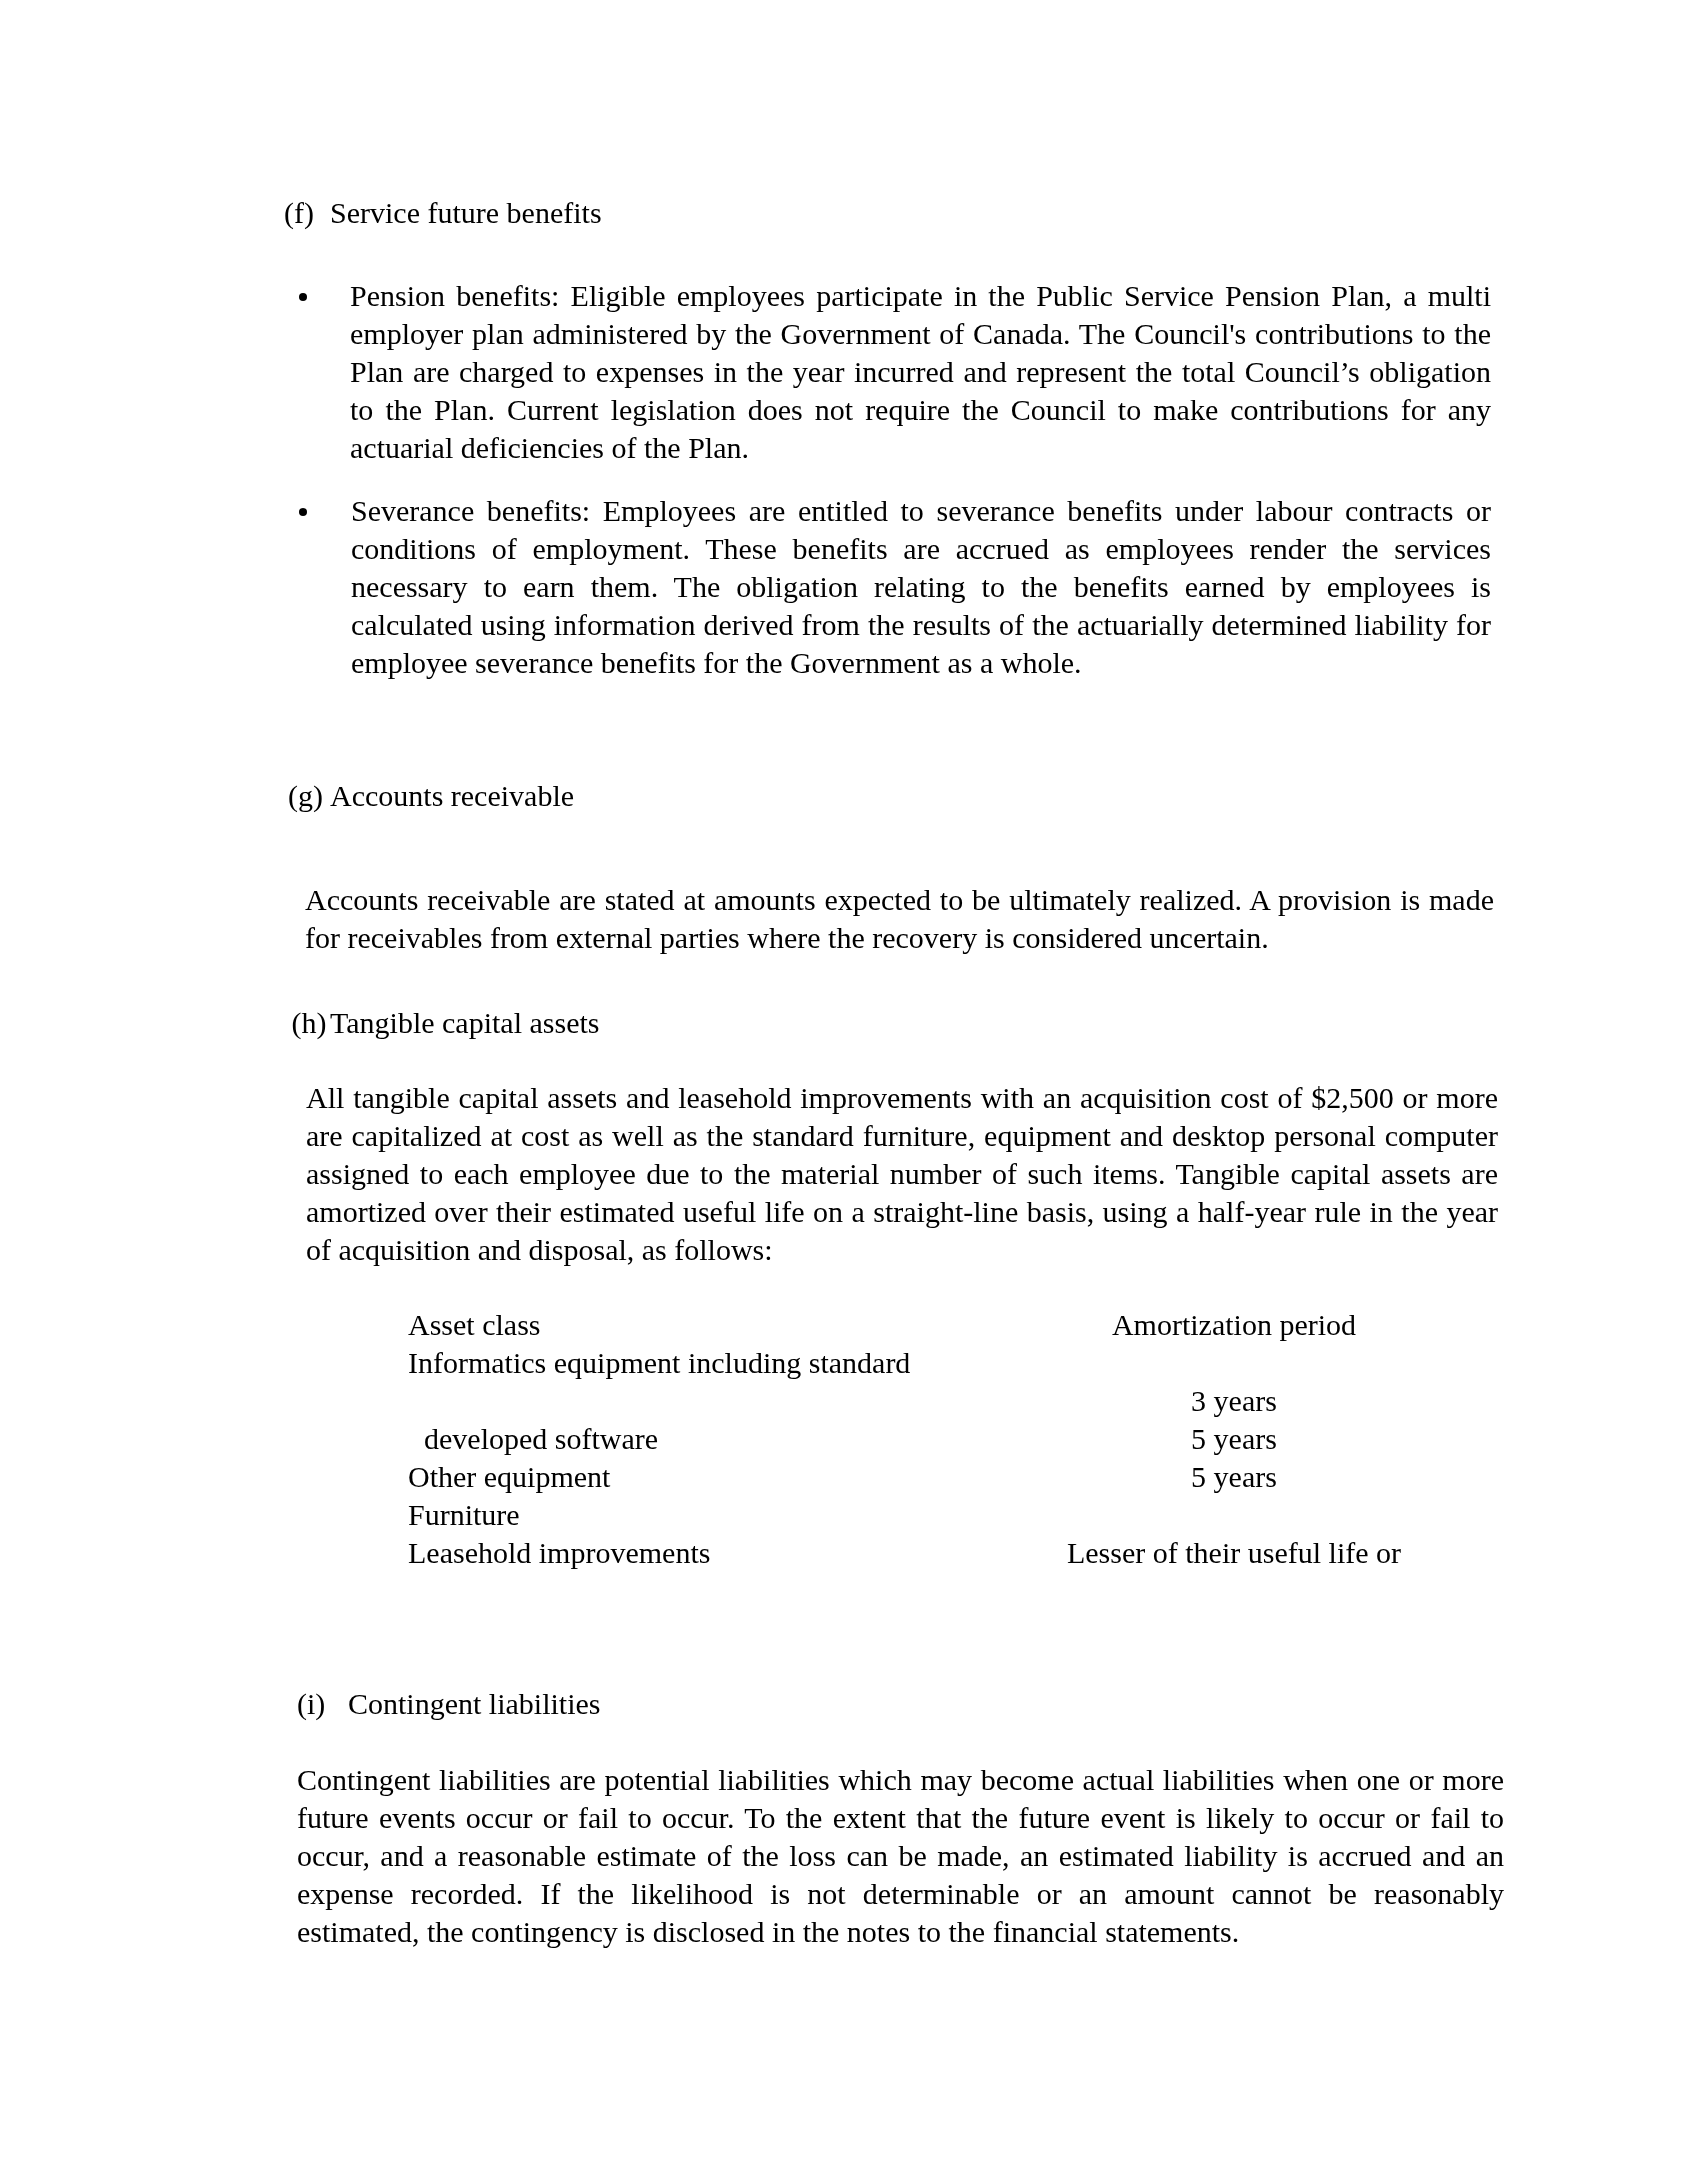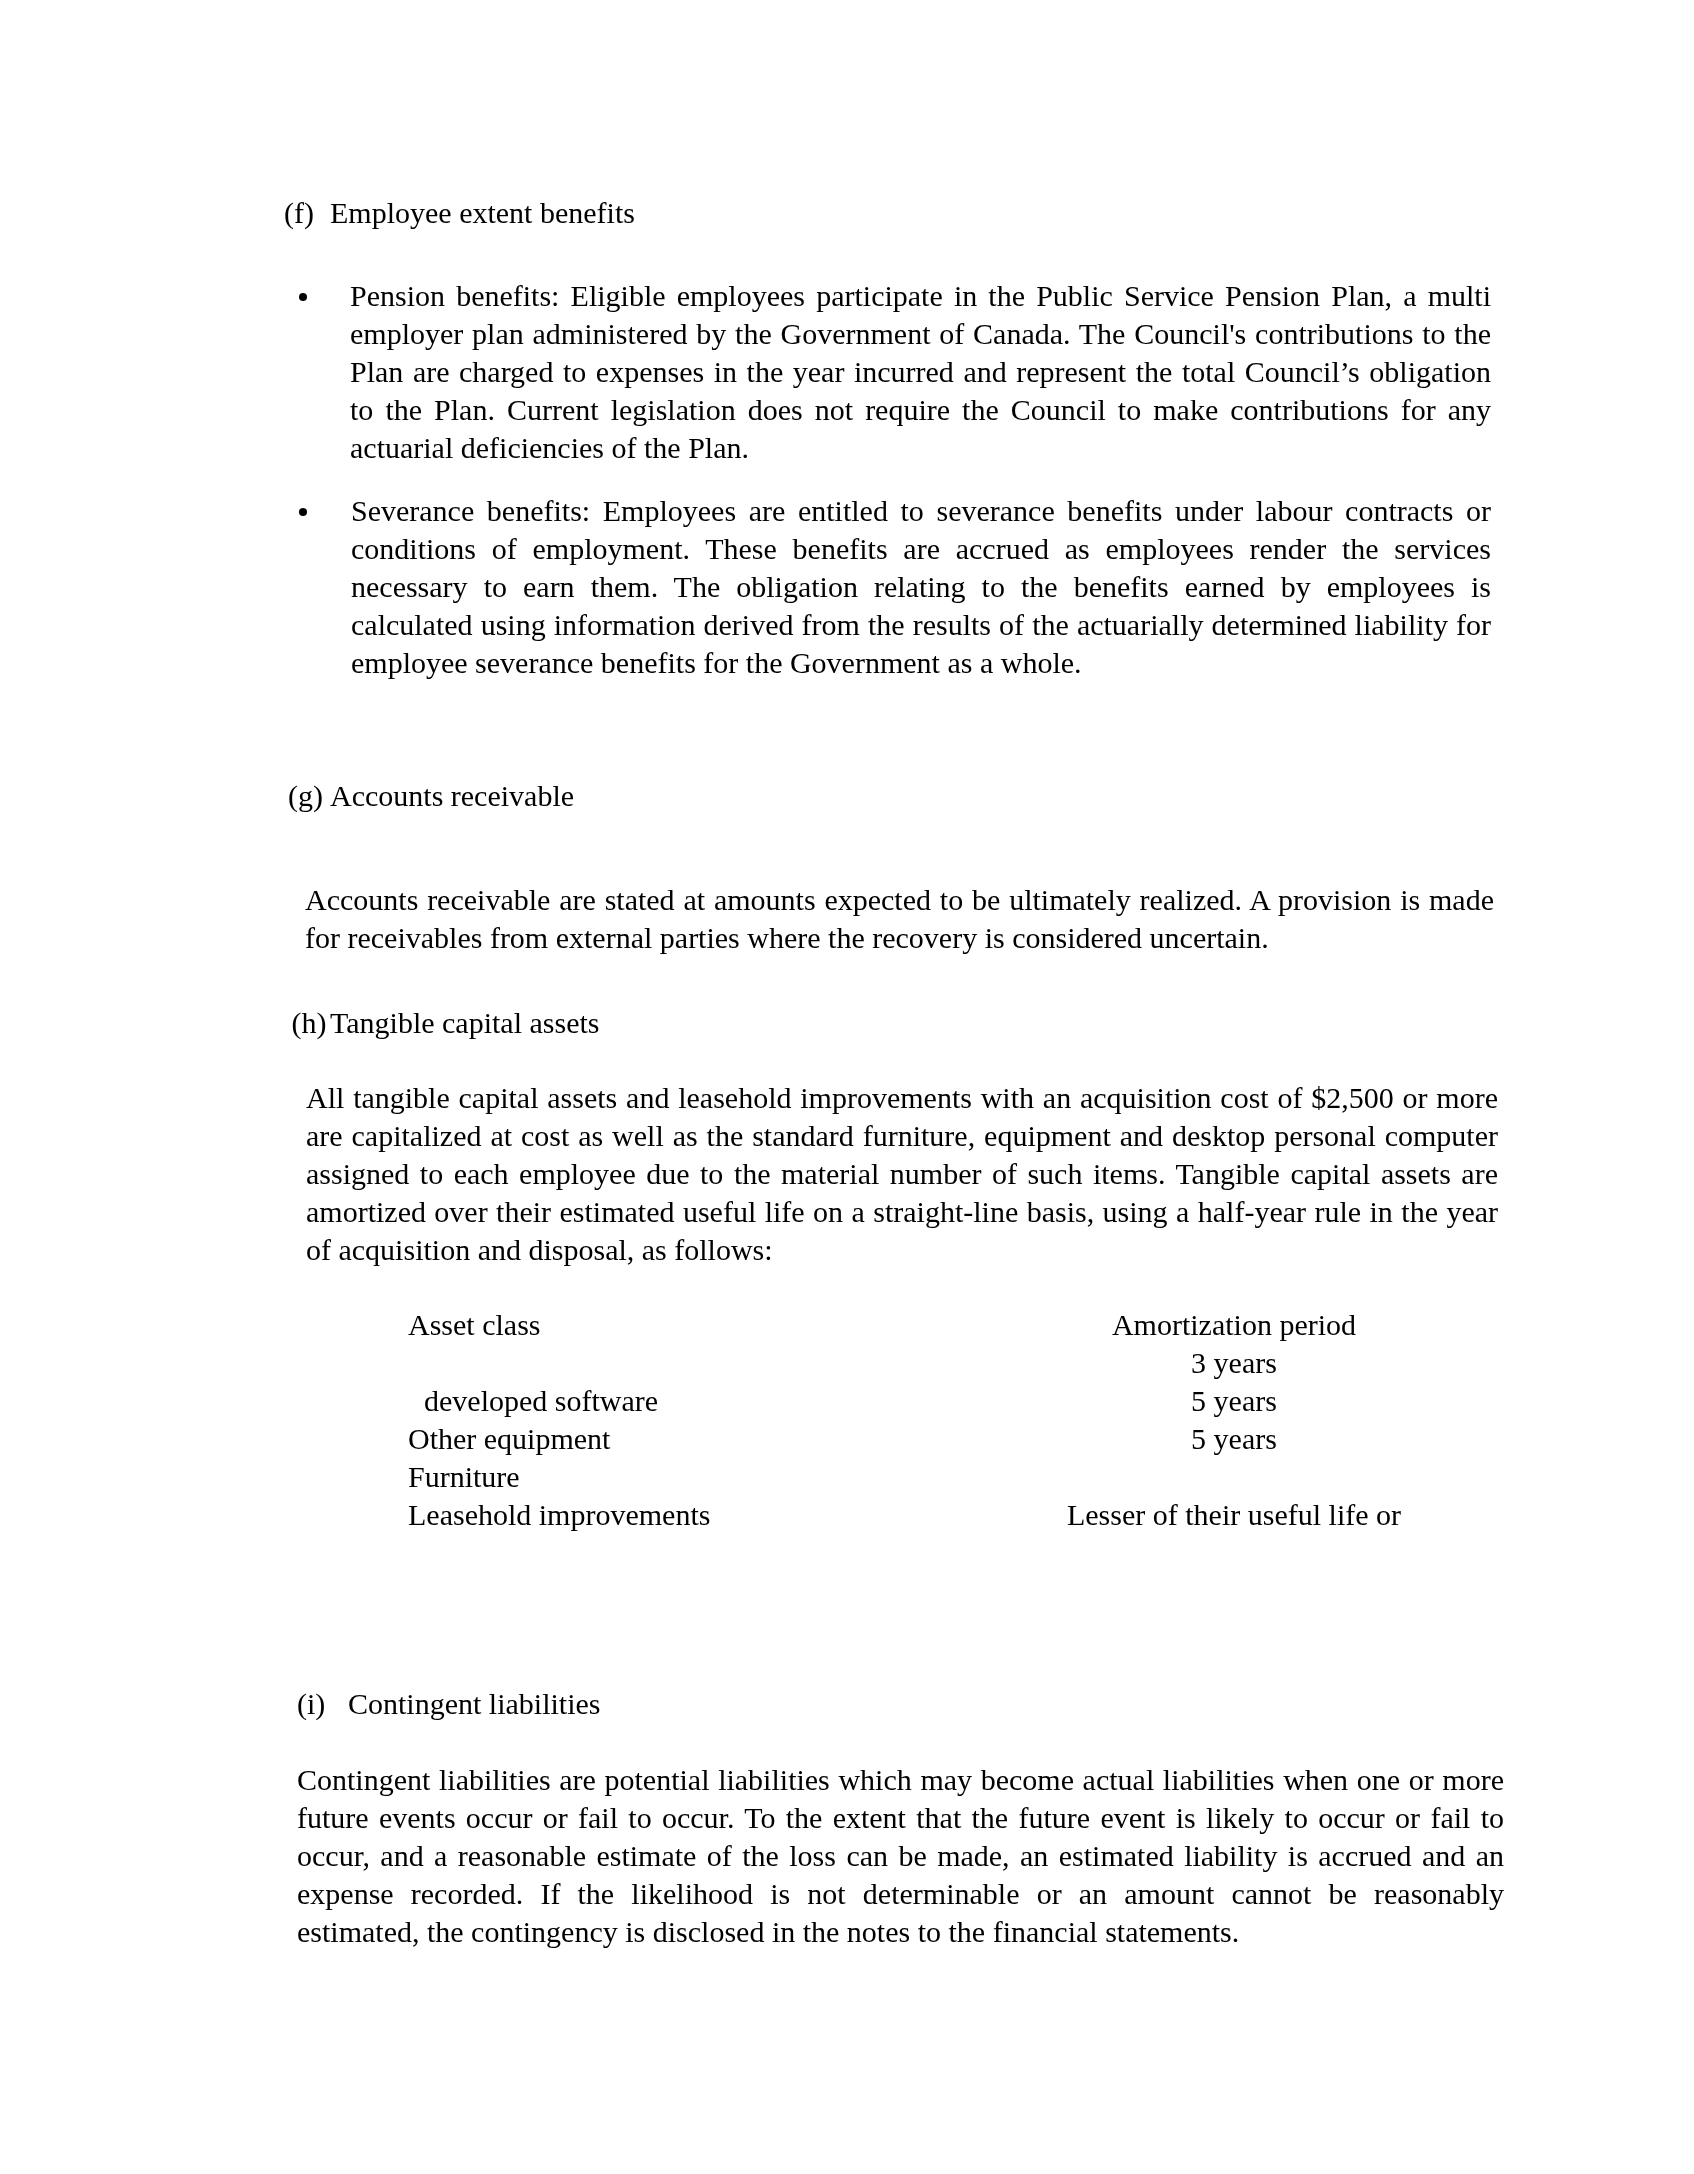--- a/index.html
+++ b/index.html
@@ -13,21 +13,21 @@
   .tbl { position: absolute; left: 408px; top: 1306px; width: 1049px; }
   .tbl .row { position: relative; height: 38px; line-height: 38px; white-space: nowrap; }
   .tbl .c1 { position: absolute; left: 0; }
   .tbl .c1.indent { left: 16px; }
   .tbl .c2 { position: absolute; left: 614px; width: 424px; text-align: center; }
 </style>
 </head>
 <body>
 
 <div class="abs heading" style="left:284px; top:194px;">
-  <span class="label">(f)</span><span>Employee extent benefits</span>
+  <span class="label">(f)</span><span>Service future benefits</span>
 </div>
 
 <div class="bullet-dot" style="left:299px; top:293px;"></div>
 <div class="abs para" style="left:350px; top:277px; width:1141px;">Pension benefits:  Eligible employees participate in the Public Service Pension Plan, a multi employer plan administered by the Government of Canada.  The Council's contributions to the Plan are charged to expenses in the year incurred and represent the total Council’s obligation to the Plan.  Current legislation does not require the Council to make contributions for any actuarial deficiencies of the Plan.</div>
 
 <div class="bullet-dot" style="left:299px; top:508px;"></div>
 <div class="abs para" style="left:351px; top:492px; width:1140px;">Severance benefits: Employees are entitled to severance benefits under labour contracts or conditions of employment.  These benefits are accrued as employees render the services necessary to earn them.  The obligation relating to the benefits earned by employees is calculated using information derived from the results of the actuarially determined liability for employee severance benefits for the Government as a whole.</div>
 
 <div class="abs heading" style="left:288px; top:777px;">
   <span class="label" style="width:42px;">(g)</span><span>Accounts receivable</span>
@@ -36,20 +36,24 @@
 
 <div class="abs heading" style="left:288px; top:1004px;text-align:center;">
   <span class="label" style="width:42px;">(h)</span><span>Tangible capital assets</span>
 </div>
 <div class="abs para" style="left:306px; top:1079px; width:1192px;">All tangible capital assets and leasehold improvements with an acquisition cost of $2,500 or more are capitalized at cost as well as the standard furniture, equipment and desktop personal computer assigned to each employee due to the material number of such items. Tangible capital assets are amortized over their estimated useful life on a straight-line basis, using a half-year rule in the year of acquisition and disposal, as follows:</div>
 
 <div class="tbl">
   <div class="row">
     <span class="c1">Asset class</span>
     <span class="c2">Amortization period</span>
+  </div>
+  <div class="row">
+    <span class="c1">Informatics equipment including standard</span>
+    <span class="c2"></span>
   </div>
   <div class="row">
     <span class="c2">3 years</span>
   </div>
   <div class="row">
     <span class="c1 indent">developed software</span>
     <span class="c2">5 years</span>
   </div>
   <div class="row">
     <span class="c1">Other equipment</span>

